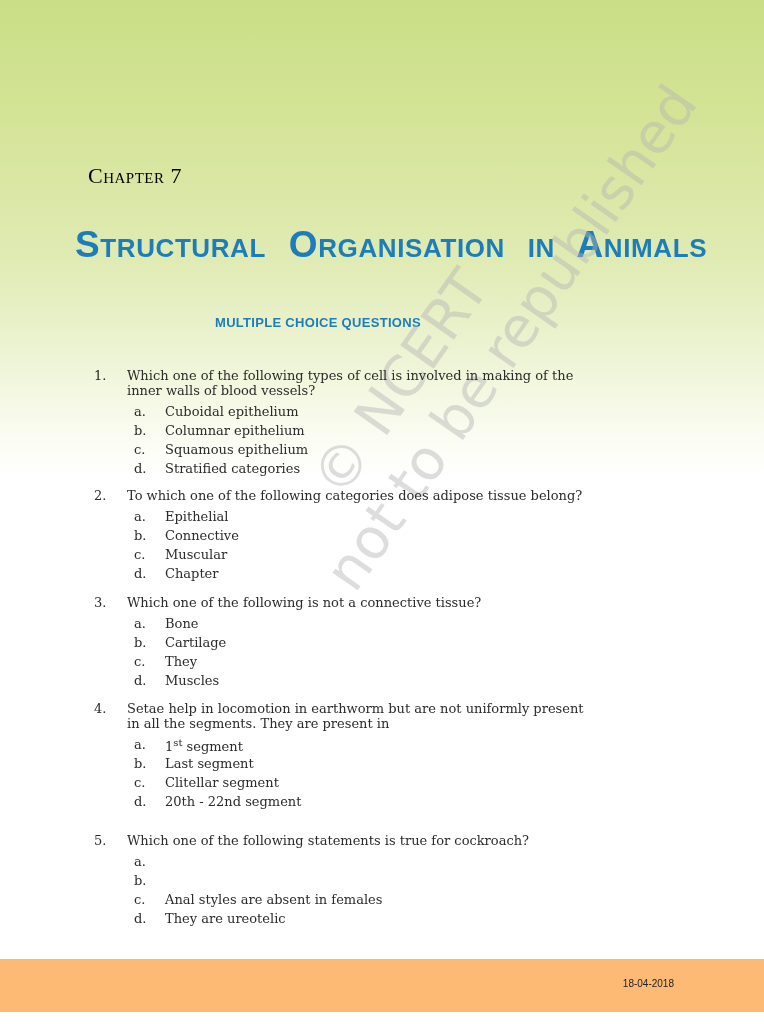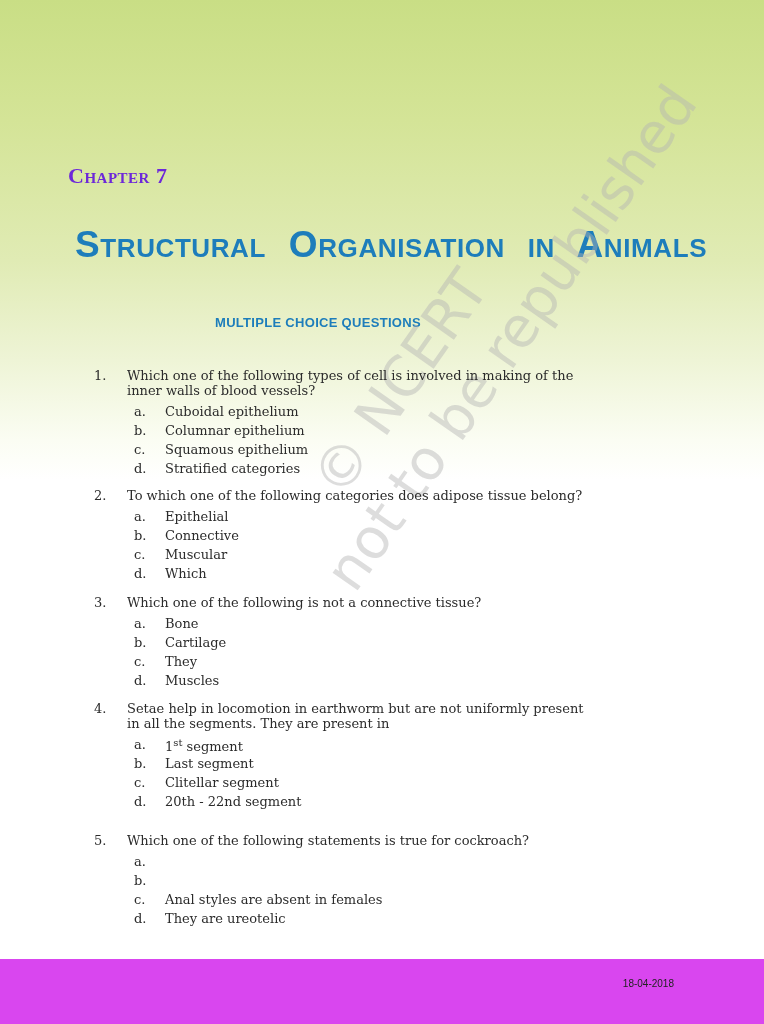--- a/index.html
+++ b/index.html
@@ -7,28 +7,28 @@
       width: 764px;
       height: 1024px;
       position: relative;
       overflow: hidden;
       background: linear-gradient(to bottom, #c9de85 0px, #d4e497 120px, #e0ebb4 260px, #eef4d6 360px, #fbfdf3 440px, #ffffff 480px, #ffffff 100%);
       font-family: "DejaVu Serif", "Liberation Serif", serif;
       color: #2b2b2b;
     }
     .chapter-label {
       position: absolute;
-      left: 68px;
+      left: 88px;
       top: 163px;
       font-family: "Liberation Serif", "DejaVu Serif", serif;
-      font-weight: bold;
+      font-weight: normal;
       font-variant: small-caps;
       font-size: 22px;
       letter-spacing: 0.5px;
-      color: #6d28d9;
+      color: #000000;
     }
     .chapter-title {
       position: absolute;
       left: 75px;
       top: 224px;
       font-family: Liberation Sans, sans-serif;
       font-weight: bold;
       font-variant: small-caps;
       font-size: 37px;
       letter-spacing: 0.6px;
@@ -73,22 +73,22 @@
       white-space: nowrap;
       line-height: 1;
     }
     .wm-line1 { font-size: 56px; position: absolute; left: 110px; top: 110px; }
     .wm-line2 { font-size: 56px; position: absolute; left: 40px; top: 175px; }
     .footer {
       position: absolute;
       left: 0;
       top: 959px;
       width: 764px;
-      height: 65px;
-      background: #d946ef;
+      height: 53px;
+      background: #fdba74;
     }
     .footer-date {
       position: absolute;
       right: 90px;
       top: 19px;
       font-family: "Liberation Sans", "DejaVu Sans", sans-serif;
       font-size: 10px;
       color: #222;
     }
   </style>
@@ -142,21 +142,21 @@
     <div class="opt">
         <span class="opt-letter">b.</span>
         <span class="opt-text">Connective</span>
       </div>
     <div class="opt">
         <span class="opt-letter">c.</span>
         <span class="opt-text">Muscular</span>
       </div>
     <div class="opt">
         <span class="opt-letter">d.</span>
-        <span class="opt-text">Which</span>
+        <span class="opt-text">Chapter</span>
       </div>
   </div>
 </div>
 
 <div class="question" style="top:595px;">
   <div class="q-row">
     <span class="q-num">3.</span>
     <span class="q-text">Which one of the following is not a connective tissue?</span>
   </div>
   <div class="options">

